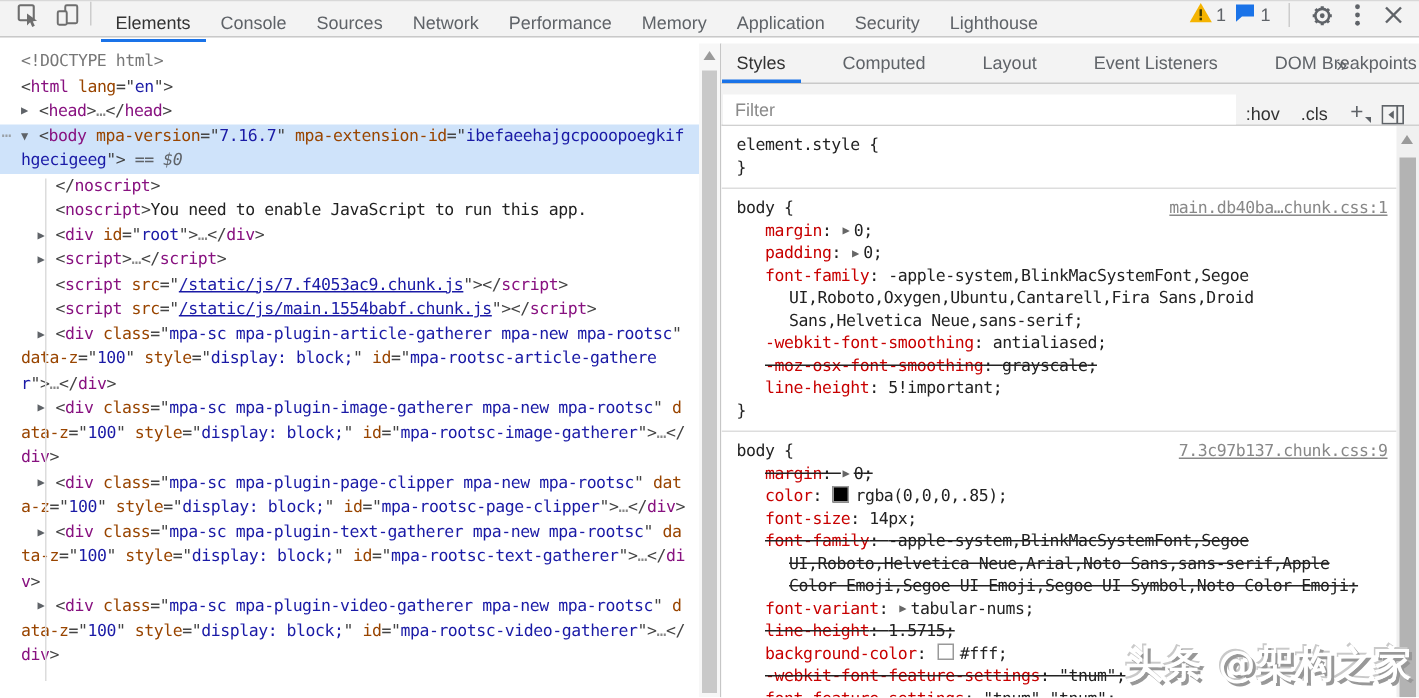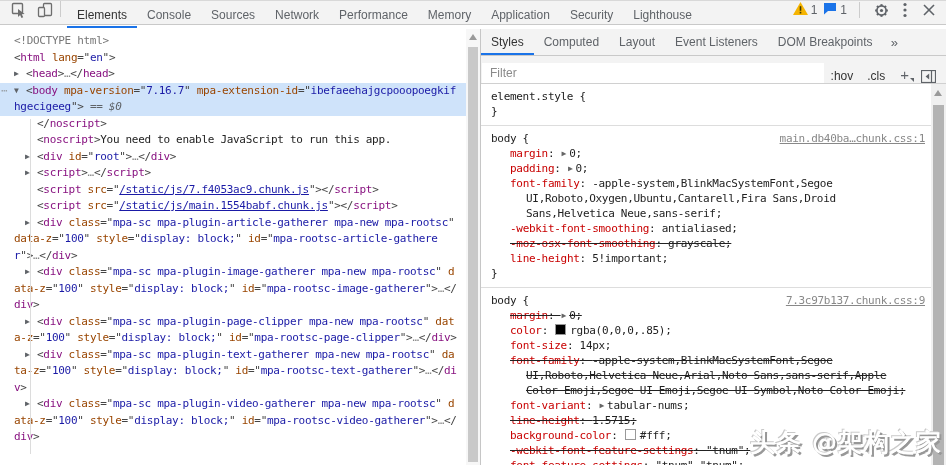--- a/index.html
+++ b/index.html
@@ -35,21 +35,21 @@
   .tk-x{color:#222;}
   .tk-g{color:#777;}
   .dollar{color:#5f6368;font-style:italic;}
   .guide{position:absolute;left:30px;top:90px;height:335px;width:1px;background:#dcdcdc;}
   .lscroll{position:absolute;top:0;right:0;bottom:0;width:14px;background:#f7f7f7;cursor:pointer;}
   .lscroll .sb-up{position:absolute;top:5px;left:3px;width:0;height:0;
      border-left:4px solid transparent;border-right:4px solid transparent;border-bottom:6px solid #9a9a9a;}
   .lscroll .sb-thumb{position:absolute;top:18px;bottom:3px;left:2px;right:2px;background:#c9c9c9;}
   
   .right{position:absolute;top:28px;left:481px;right:0;bottom:0;background:#fff;}
-  .stabs{height:27px;background:#f3f3f3;border-bottom:1px solid #c9c9c9;display:flex;align-items:stretch;box-sizing:border-box;}
+  .stabs{height:27px;background:#f3f3f3;border-bottom:1px solid #c9c9c9;display:flex;align-items:stretch;box-sizing:border-box;gap:18px;}
   .chev{display:flex;align-items:center;color:#5f6368;font-size:13px;padding:0 8px;margin-left:10px;cursor:pointer;}
   .fbar{position:absolute;top:27px;left:0;right:0;height:28px;background:#f3f3f3;border-bottom:1px solid #d0d0d0;
         display:flex;align-items:flex-end;box-sizing:border-box;}
   .filter-input{flex:1;height:20px;border:0;outline:0;margin:0 0 0 1px;padding:0 8px;font-size:12px;
         font-family:"Liberation Sans",sans-serif;color:#333;background:#fff;}
   .filter-input::placeholder{color:#8a8a8a;}
   .fctl{font-size:12px;color:#333;margin:0 7px;cursor:pointer;white-space:nowrap;}
   .plusbtn{position:relative;font-size:15px;color:#5f6368;margin:0 8px;cursor:pointer;}
   .plusbtn .corner{position:absolute;right:-5px;bottom:1px;width:0;height:0;
      border-left:4px solid transparent;border-top:4px solid #5f6368;transform:rotate(0deg);}

